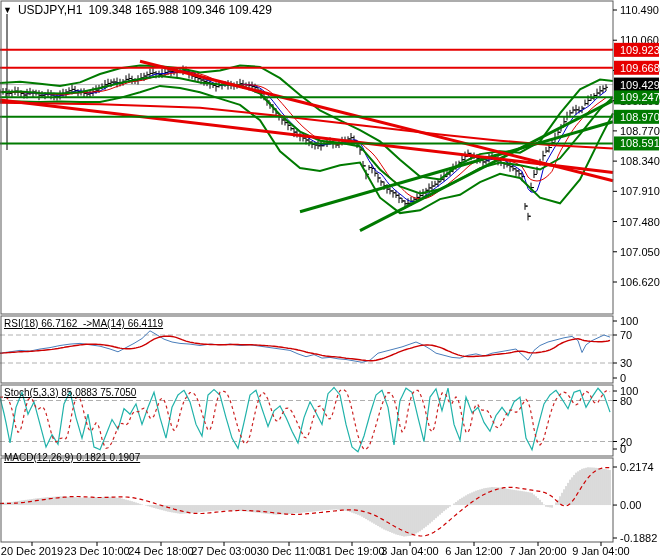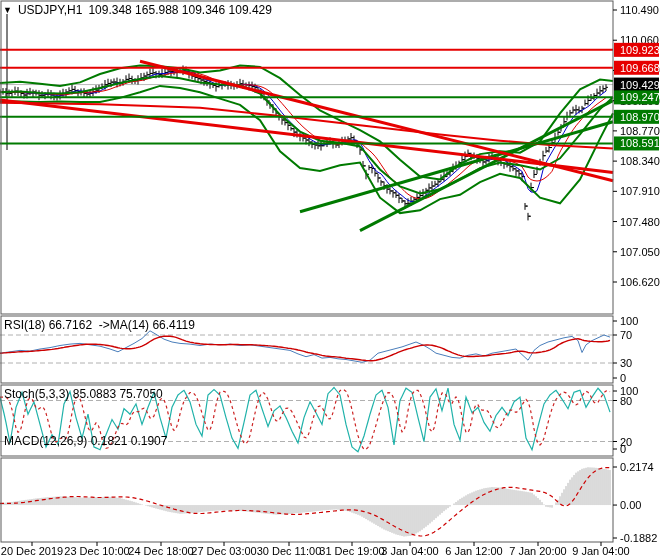--- a/index.html
+++ b/index.html
@@ -2,24 +2,24 @@
 <html><head>
 <meta charset="utf-8">
 <style>
   html,body{margin:0;padding:0;background:#ffffff;}
   #app{position:relative;width:660px;height:560px;background:#ffffff;overflow:hidden;
        font-family:"Liberation Sans",sans-serif;}
   #chart-svg{position:absolute;left:0;top:0;}
   .overlay{position:absolute;color:#000;font-size:12px;white-space:pre;}
   #title-bar{left:3px;top:3px;display:flex;align-items:center;gap:6px;}
   #title-bar .tri{font-size:9px;line-height:12px;}
-  .panel-label{font-size:12px;}
+  .panel-label{font-size:10px;text-decoration:underline;}
   #rsi-label{left:4px;top:318px;}
   #stoch-label{left:4px;top:387px;}
-  #macd-label{left:4px;top:434px;}
+  #macd-label{left:4px;top:452px;}
 </style>
 </head>
 <body>
 
 <div id="app">
   <svg id="chart-svg" width="660" height="560">
       <line x1="0" y1="84.57157622738987" x2="613" y2="84.57157622738987" stroke="#b9b9b9" stroke-width="1"></line>
       <line x1="7" y1="14" x2="7" y2="150" stroke="#000" stroke-width="1"></line>
       <line x1="0" y1="89.52971576227387" x2="0" y2="96.52971576227387" stroke="#000000" stroke-width="1"></line>
       <line x1="-2" y1="91.52971576227387" x2="0" y2="91.52971576227387" stroke="#000000" stroke-width="1"></line>

